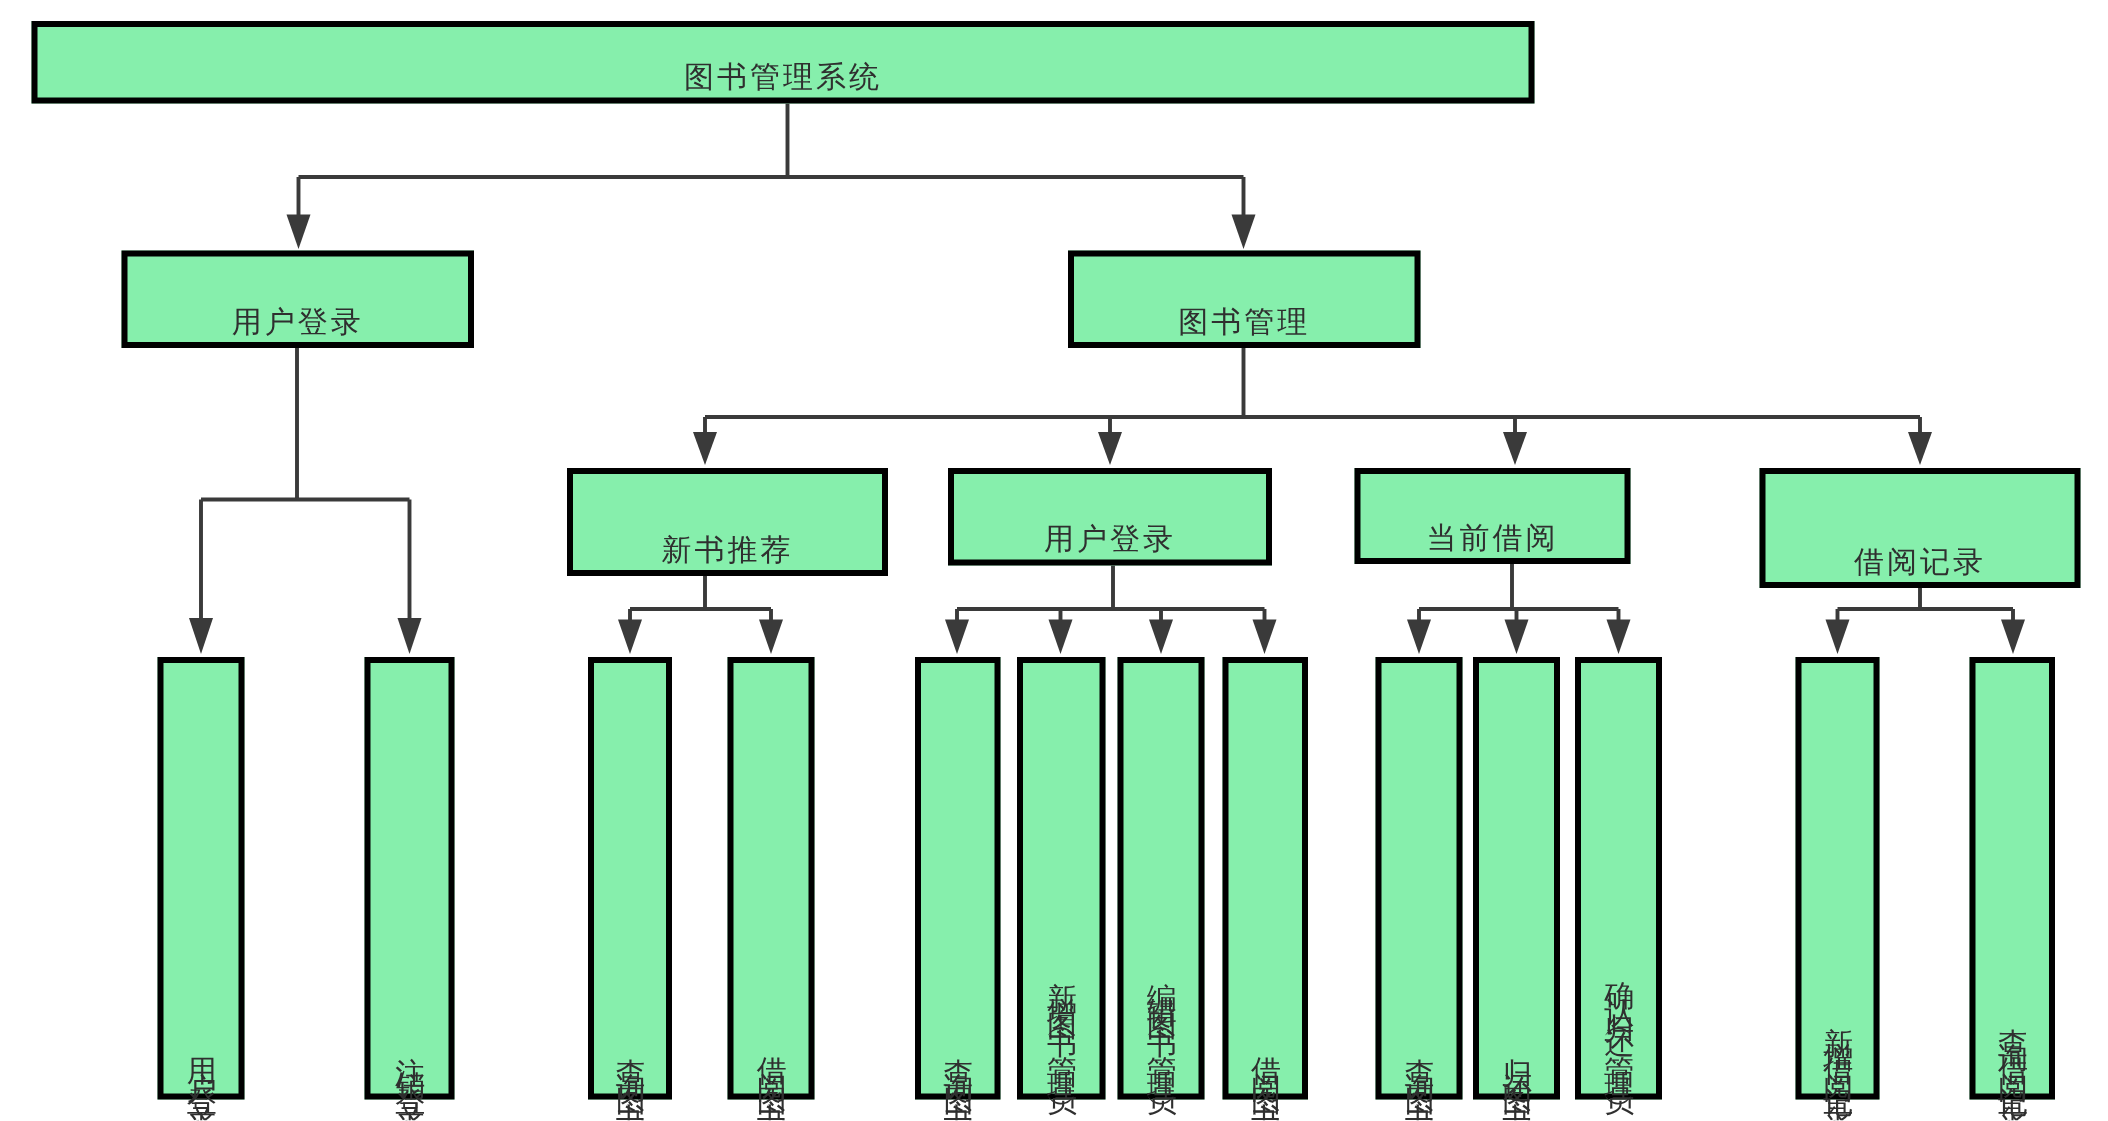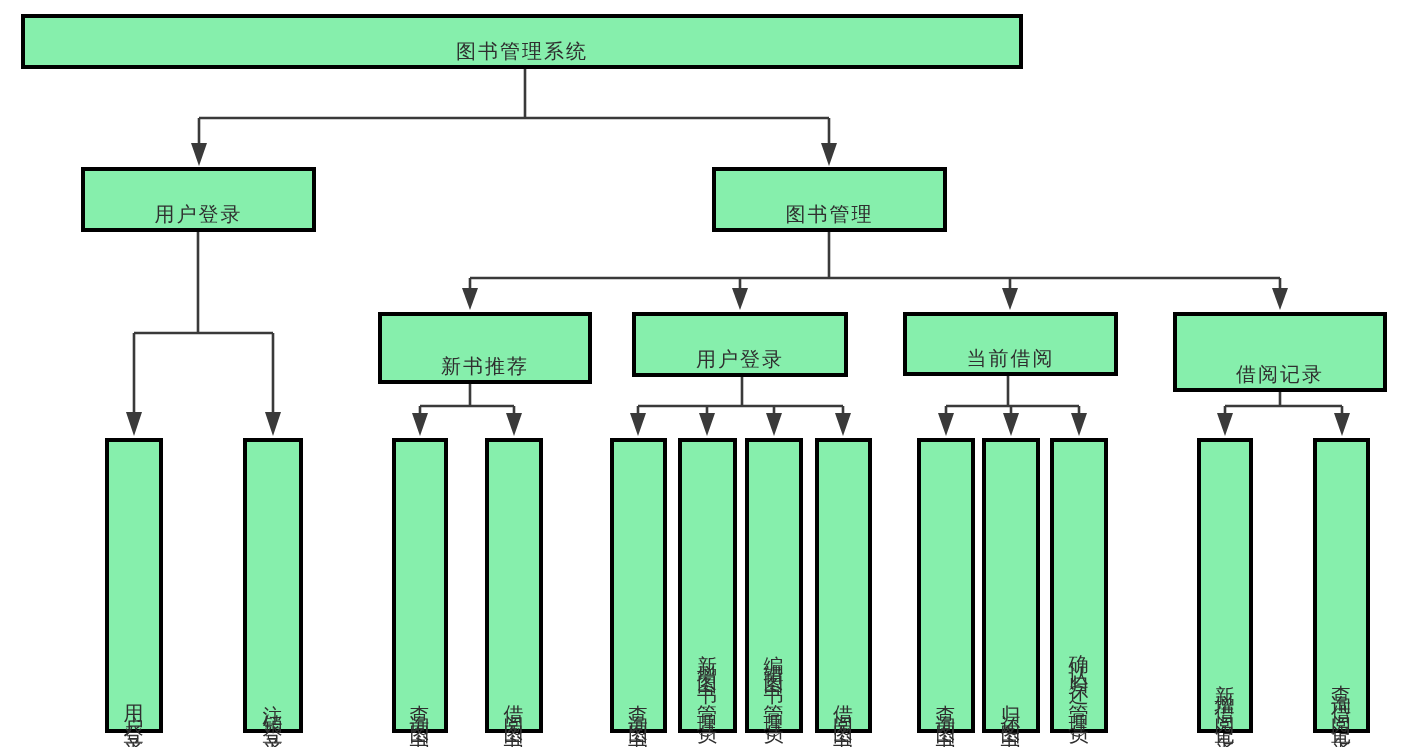--- a/index.html
+++ b/index.html
@@ -101,21 +101,21 @@
   <div class="node" style="left:712px;top:167px;width:235px;height:65px">
     <span>图书管理</span>
   </div>
 
   <div class="node" style="left:378px;top:312px;width:214px;height:72px">
     <span>新书推荐</span>
   </div>
   <div class="node" style="left:632px;top:312px;width:216px;height:65px">
     <span>用户登录</span>
   </div>
-  <div class="node" style="left:903px;top:312px;width:215px;height:64px">
+  <div class="node" style="left:903px;top:312px;width:184px;height:64px">
     <span>当前借阅</span>
   </div>
   <div class="node" style="left:1173px;top:312px;width:214px;height:80px">
     <span>借阅记录</span>
   </div>
 
   <div class="node leaf" style="left:105px;top:438px;width:58px;height:295px">
     <span>用户登录</span>
   </div>
   <div class="node leaf" style="left:243px;top:438px;width:60px;height:295px">

